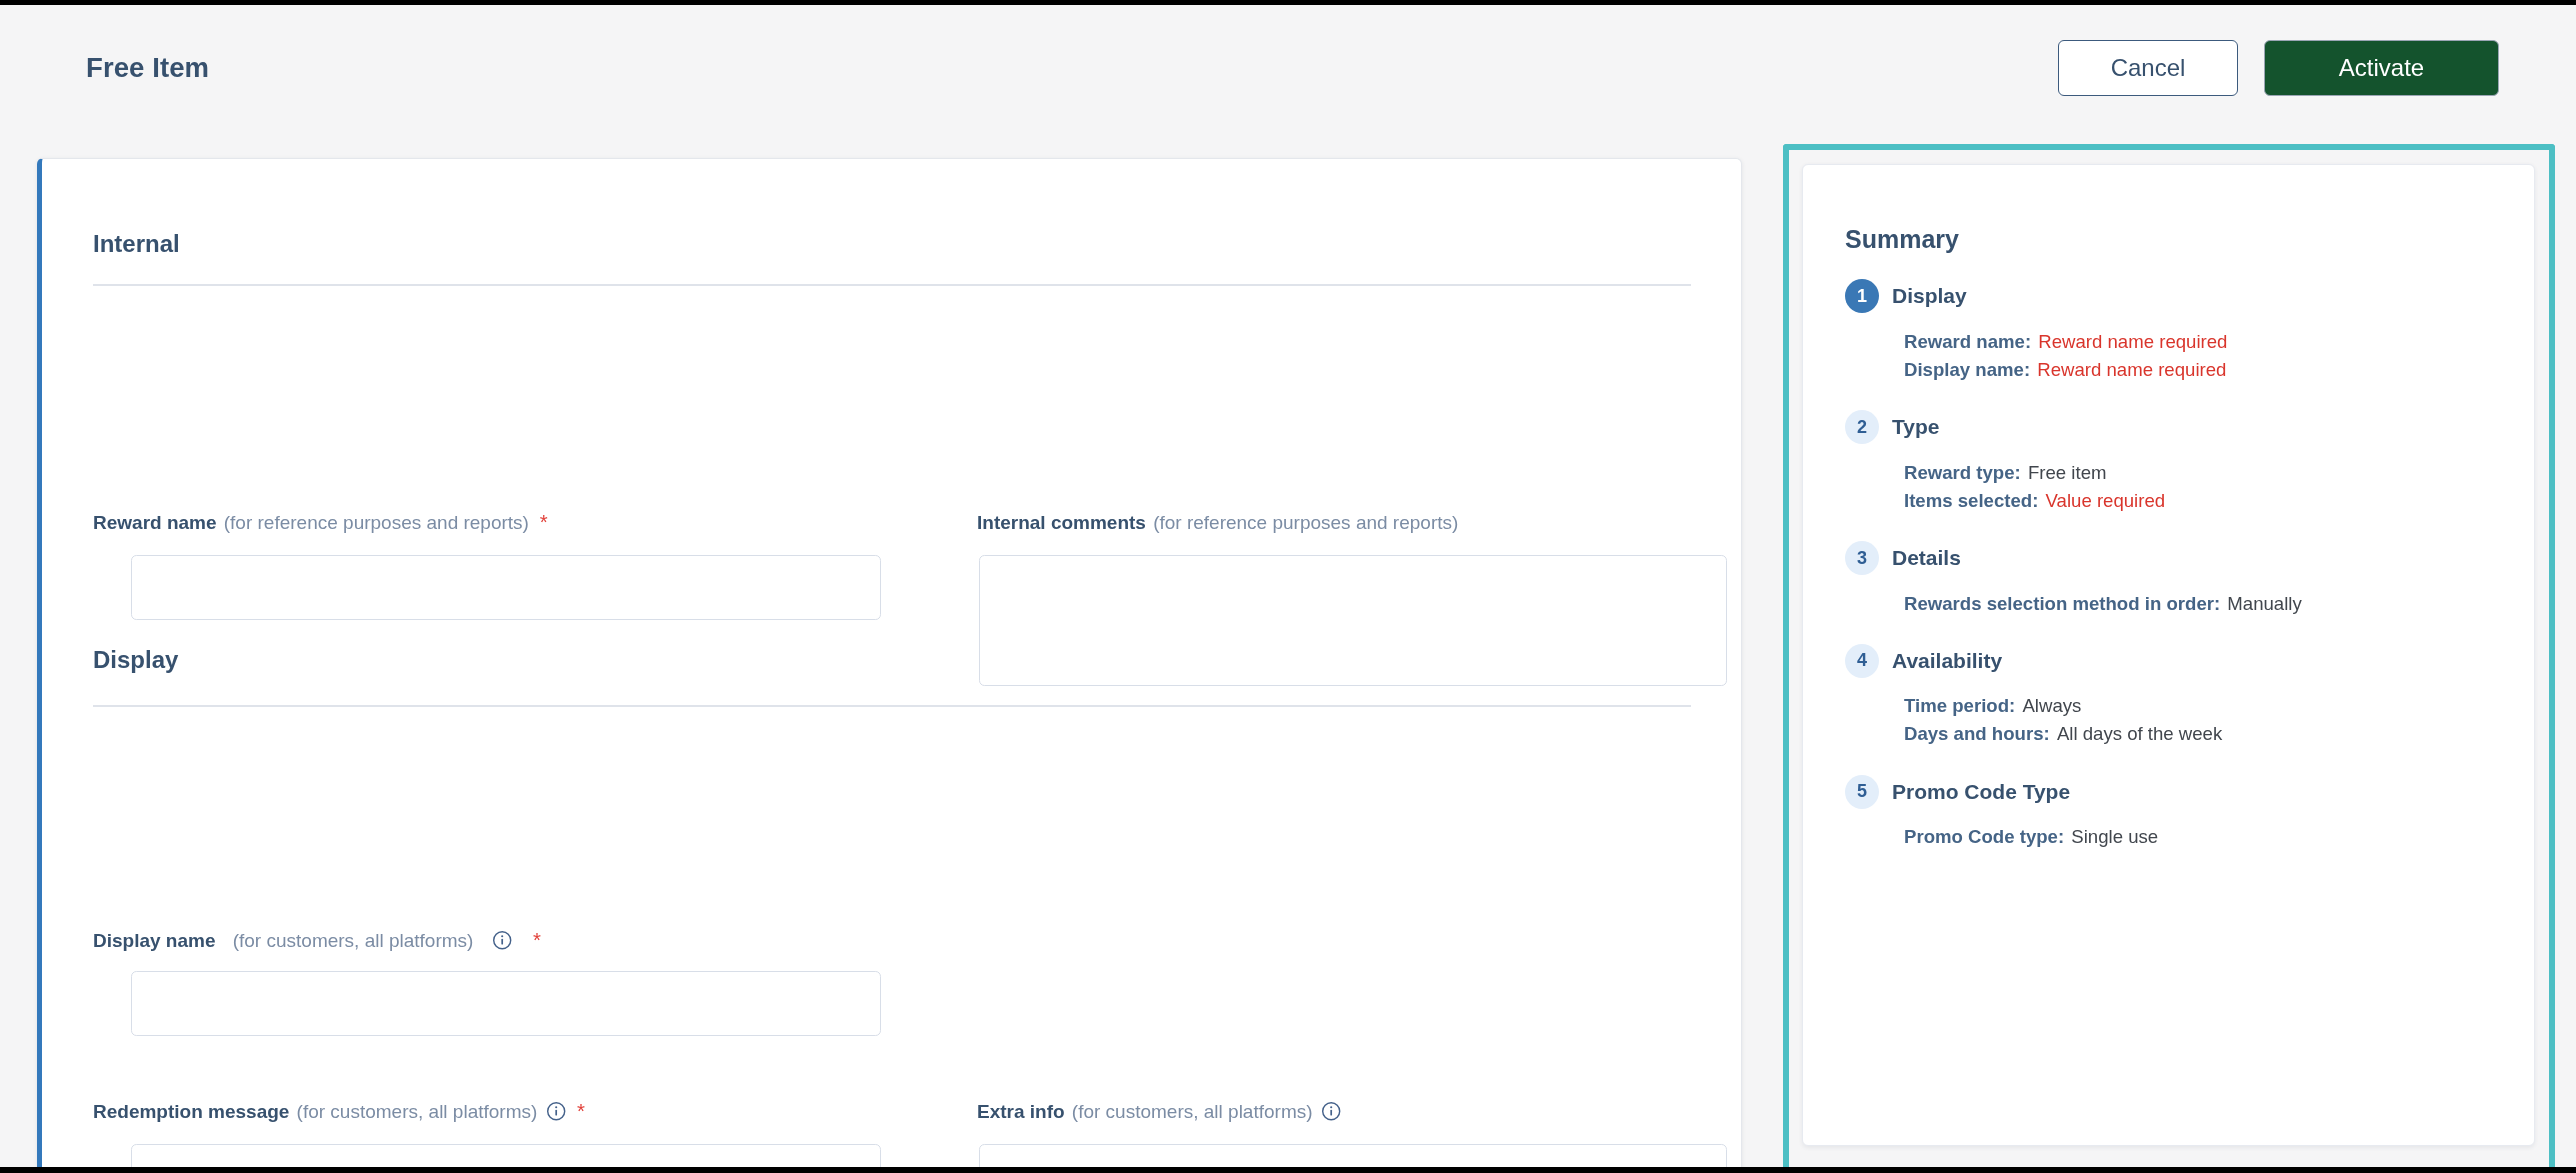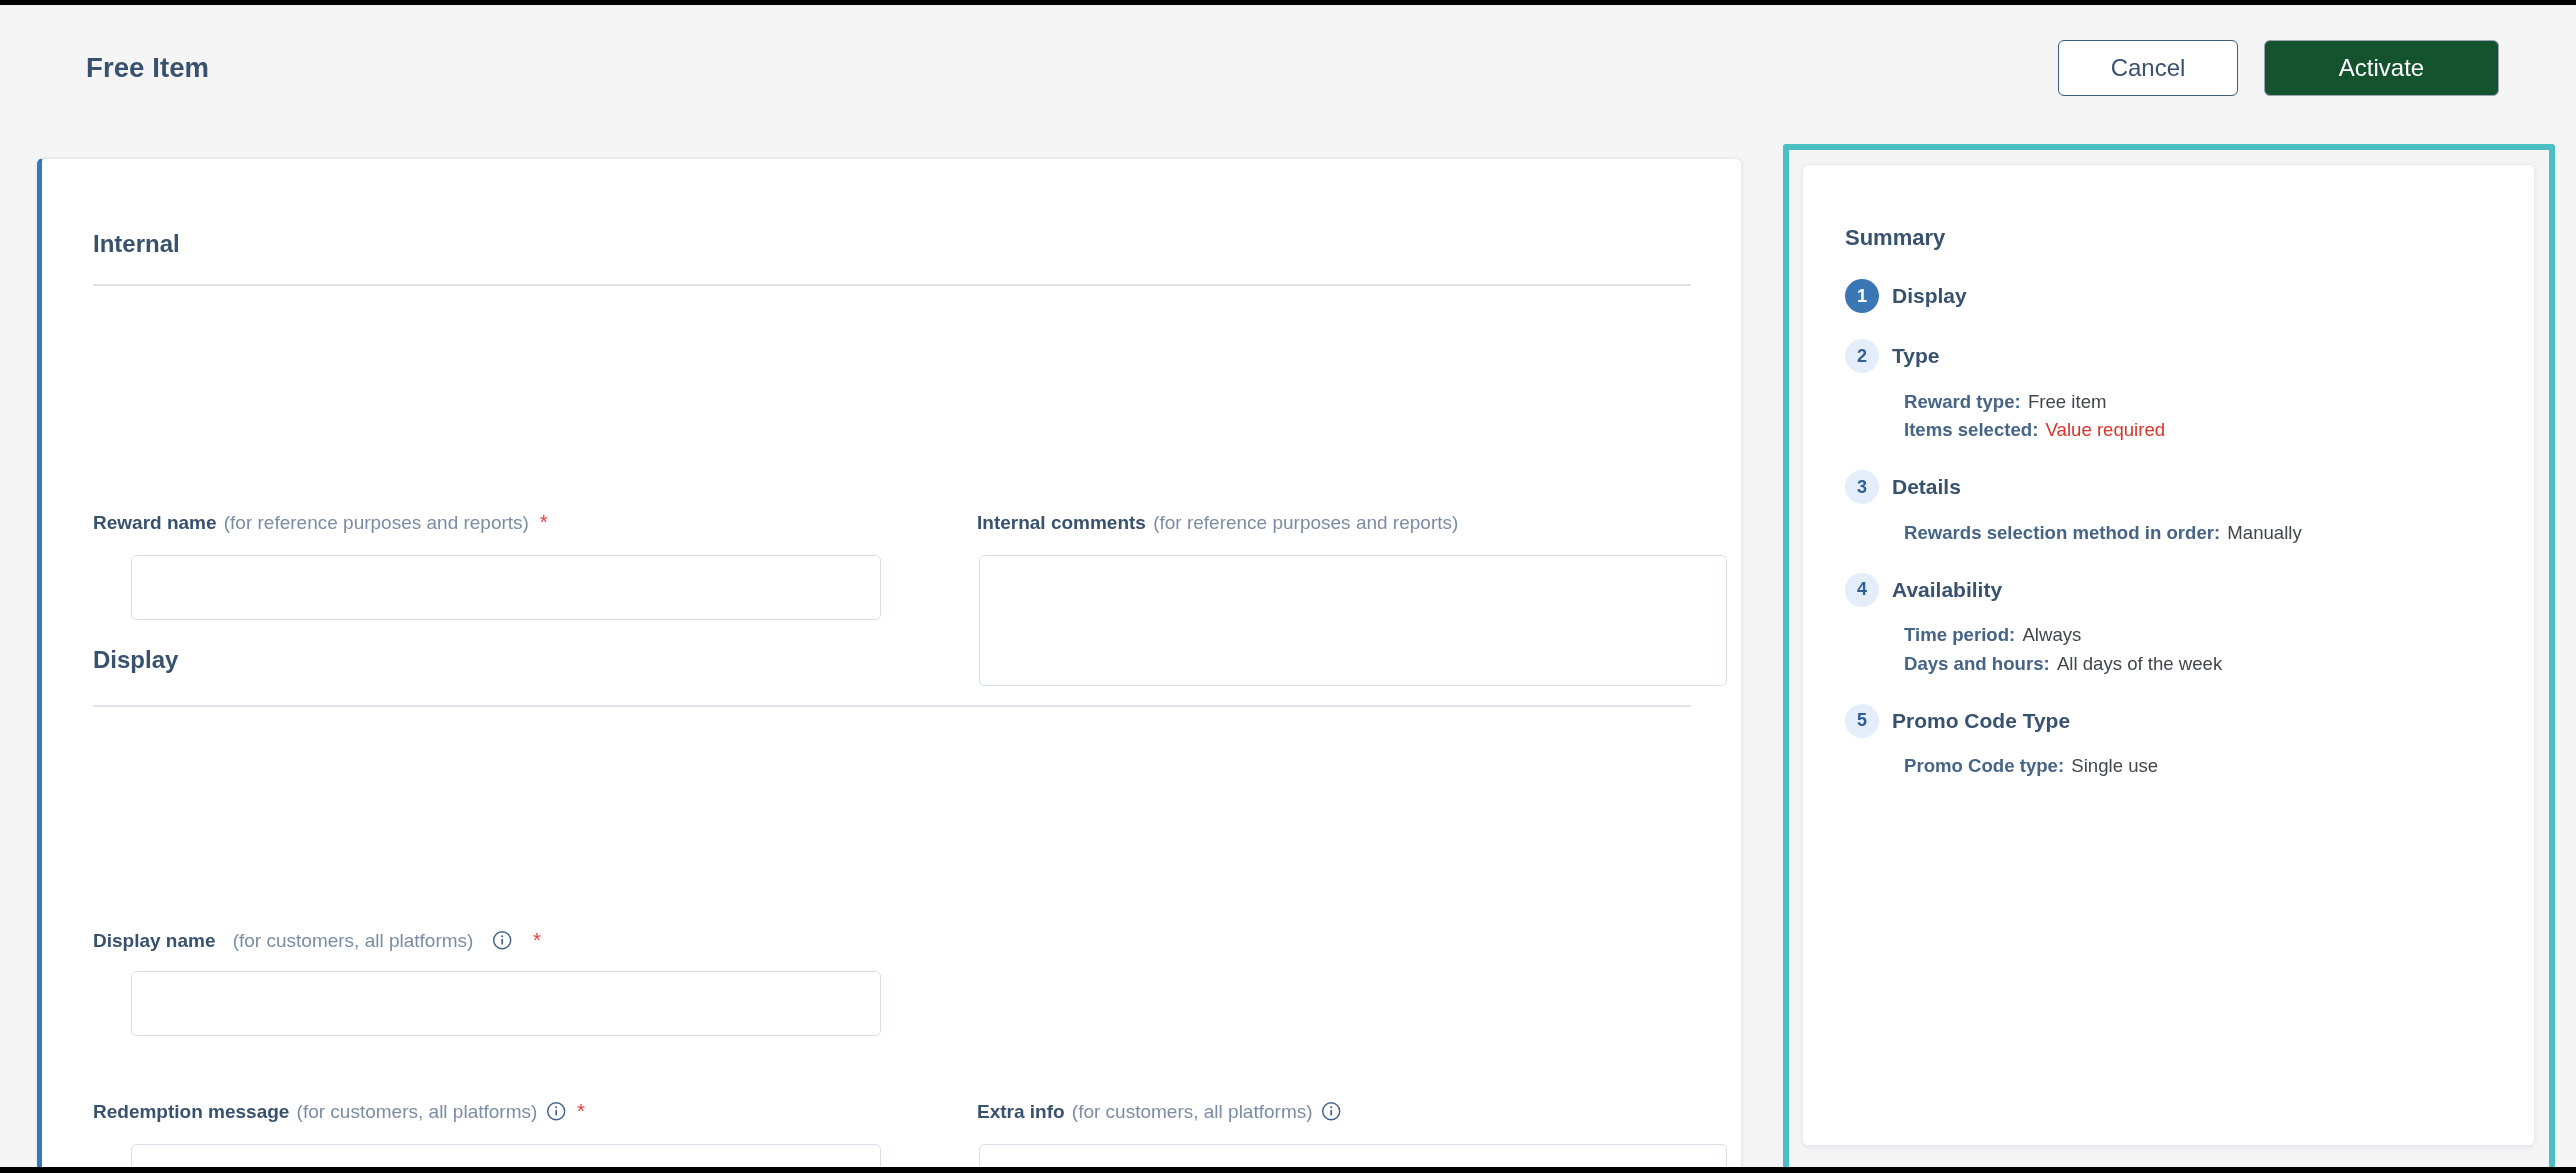--- a/index.html
+++ b/index.html
@@ -195,21 +195,21 @@
     background: #ffffff;
     border: 0.6px solid #e7eaf0;
     border-radius: 6px;
     box-shadow: 0 1.2px 4.2px rgba(28, 45, 68, 0.07);
     overflow: hidden;
   }
   .summary-heading {
     position: absolute;
     left: 42px;
     top: 60px;
-    font-size: 22px;
+    font-size: 25px;
     font-weight: 600;
     color: #37516e;
     white-space: nowrap;
   }
   .summary-steps {
     position: absolute;
     left: 42px;
     top: 114px;
     width: 665px;
   }
@@ -330,20 +330,24 @@
 
 <div class="summary-outline">
   <div class="summary-card">
     <div class="summary-heading">Summary</div>
     <div class="summary-steps" id="summary-steps">
         <div class="summary-step">
           <div class="step-head">
             <div class="step-badge active">1</div>
             <div class="step-title">Display</div>
           </div>
+          <div class="step-rows">
+            <div class="step-row"><span class="row-label">Reward name:</span><span class="row-value error">Reward name required</span></div>
+            <div class="step-row"><span class="row-label">Display name:</span><span class="row-value error">Reward name required</span></div>
+          </div>
         </div>
         <div class="summary-step">
           <div class="step-head">
             <div class="step-badge idle">2</div>
             <div class="step-title">Type</div>
           </div>
           <div class="step-rows">
             <div class="step-row"><span class="row-label">Reward type:</span><span class="row-value">Free item</span></div>
             <div class="step-row"><span class="row-label">Items selected:</span><span class="row-value error">Value required</span></div>
           </div>

